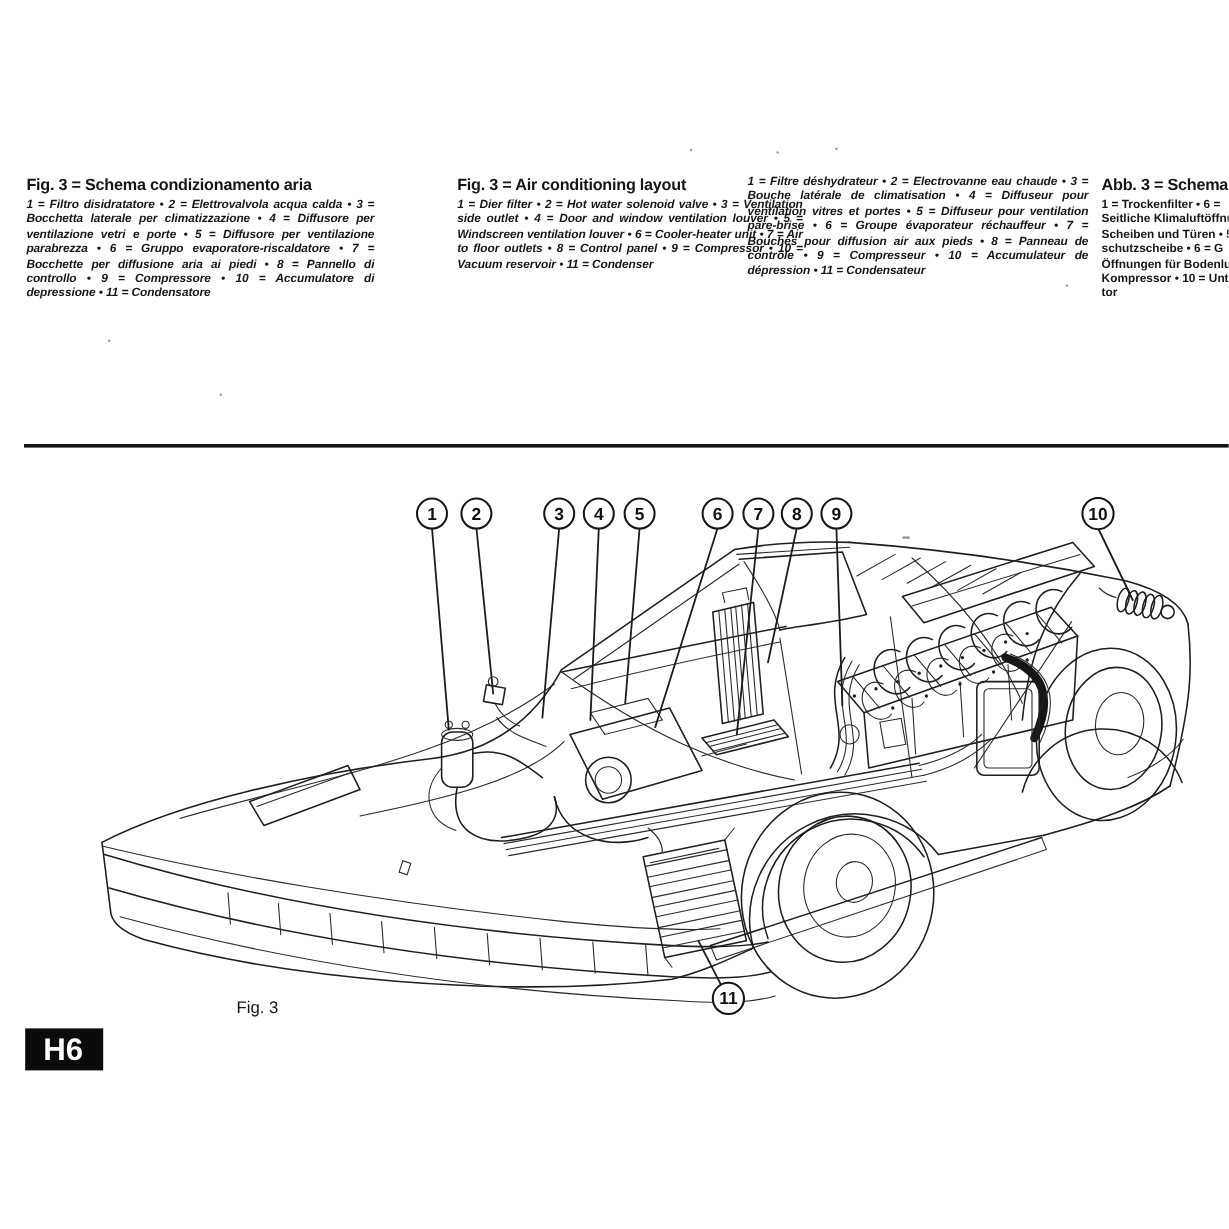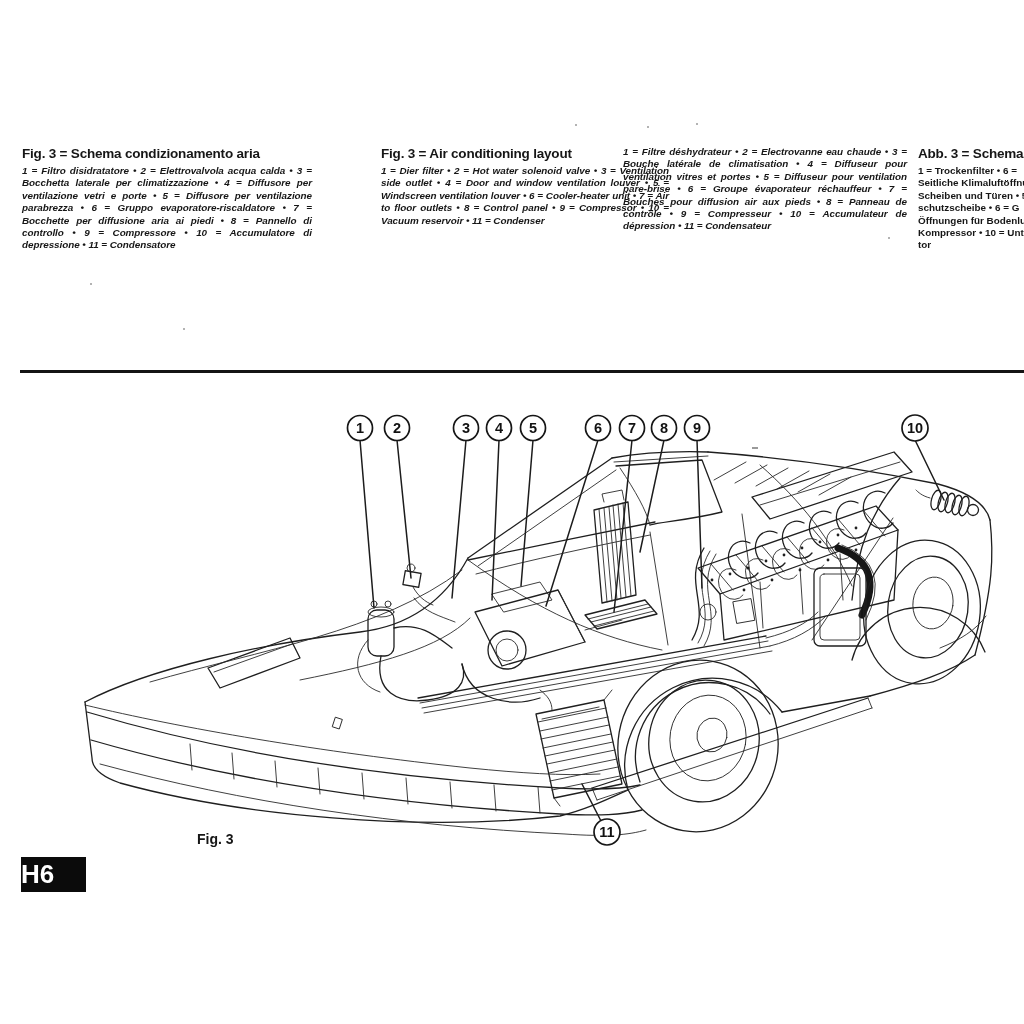--- a/index.html
+++ b/index.html
@@ -8,23 +8,23 @@
   .legend-col{position:absolute;top:146px;}
   .legend-title{font-size:13.5px;font-weight:700;letter-spacing:-0.2px;margin:0 0 4px 0;white-space:nowrap;}
   .legend-body{font-size:9.9px;line-height:12.4px;font-weight:700;text-align:justify;margin:0;letter-spacing:-0.05px;font-style:italic;}
   .col-it{left:22px;width:290px;}
   .col-en{left:341px;width:288px;margin-left:40px;}
   .col-fr{left:623px;width:284px;}
   .col-de{left:918px;width:106px;overflow:hidden;}
   .col-de .legend-title{overflow:hidden;}
   .de-line{font-size:9.9px;line-height:12.4px;font-weight:700;white-space:nowrap;overflow:hidden;}
   .rule{position:absolute;left:20px;top:370px;width:1004px;height:2.5px;background:#141414;}
-  .fig-caption{position:absolute;left:197px;top:831px;font-size:14px;font-weight:700;text-align:center;}
+  .fig-caption{position:absolute;left:197px;top:831px;font-size:14px;font-weight:400;text-align:center;}
   .page-badge{position:absolute;left:21px;top:857px;width:65px;height:35px;background:#0b0b0b;
-              color:#ffffff;font-size:26px;font-weight:700;line-height:35px;box-sizing:border-box;}
+              color:#ffffff;font-size:26px;font-weight:700;line-height:35px;padding-left:15px;box-sizing:border-box;}
   .speck{position:absolute;width:2px;height:2px;background:#9a9a9a;border-radius:50%;}
   svg{position:absolute;left:0;top:0;}
   .ln{fill:none;stroke:#1f1f1f;stroke-width:1.3;stroke-linecap:round;stroke-linejoin:round;}
   .ln-thin{fill:none;stroke:#2a2a2a;stroke-width:0.9;stroke-linecap:round;}
   .callout circle{fill:#ffffff;stroke:#161616;stroke-width:1.7;}
   .callout text{font-family:"Liberation Sans",sans-serif;font-size:14.5px;font-weight:700;fill:#111;text-anchor:middle;}
   .leader{fill:none;stroke:#1c1c1c;stroke-width:1.5;stroke-linecap:round;}
 </style>
 </head>
 <body>

